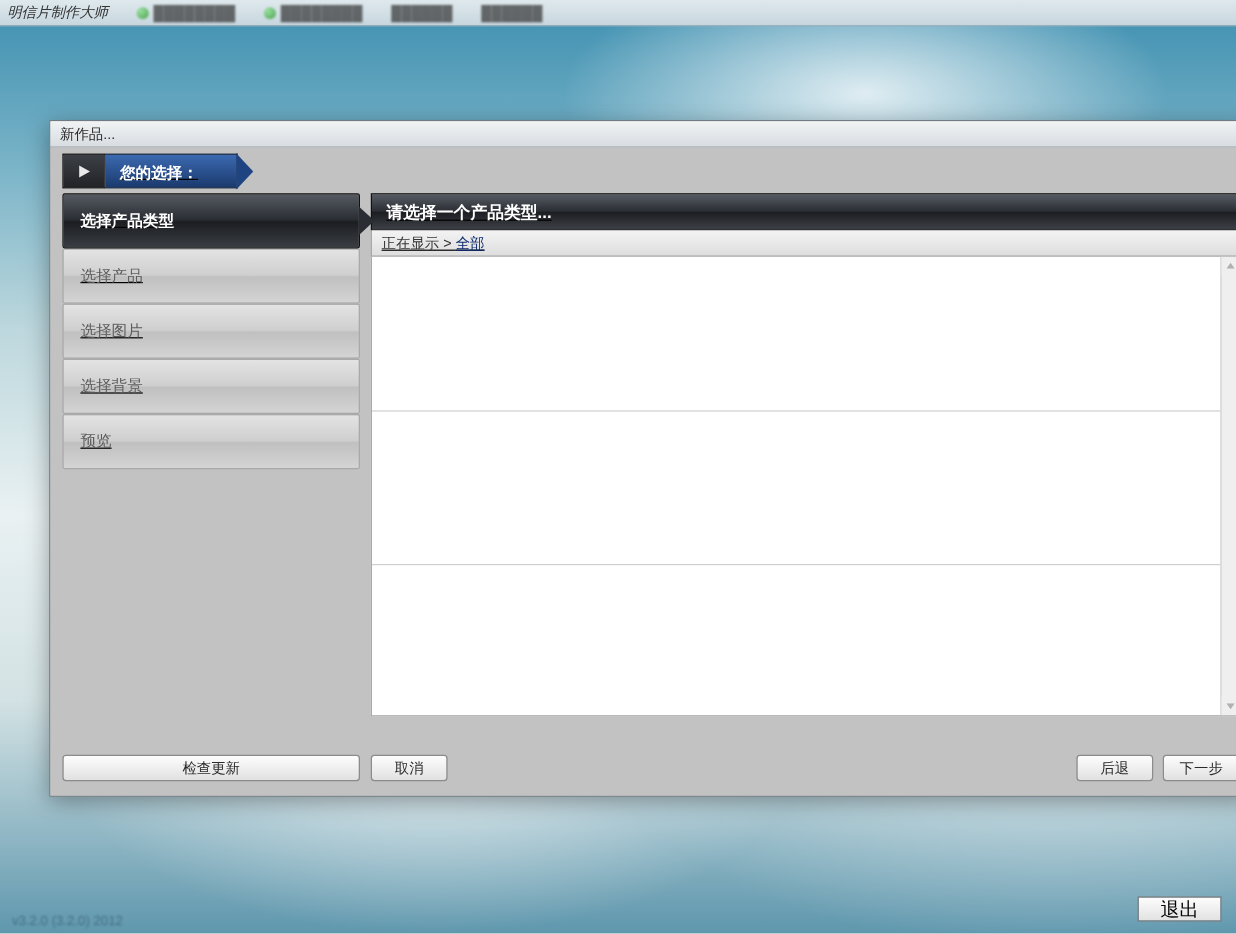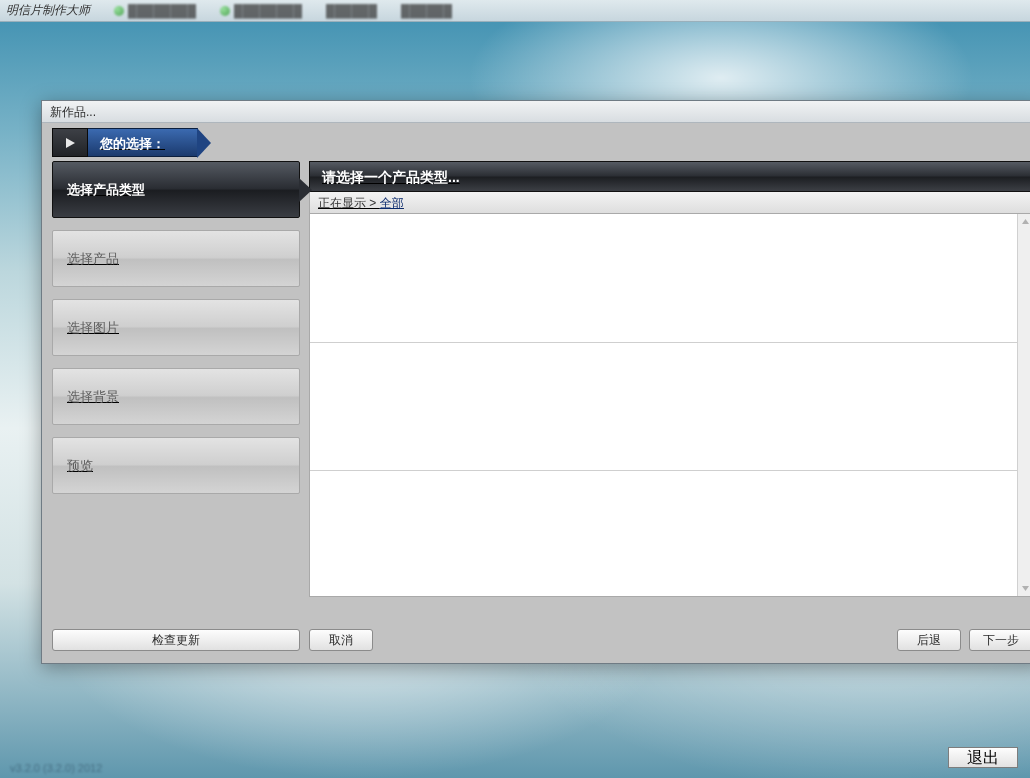--- a/index.html
+++ b/index.html
@@ -140,27 +140,27 @@
   height: 436px;
 }
 
 
 .sidebar {
   width: 248px;
   display: flex;
   flex-direction: column;
 }
 .step {
-  height: 57px;
+  height: 46px;
   display: flex;
   align-items: center;
   padding-left: 14px;
   font-size: 13px;
   color: #5c5c5c;
-  margin-bottom: 12px;
+  margin-bottom: 0;
   background: linear-gradient(#e3e3e3, #cfcfcf 48%, #c0c0c0 52%, #d4d4d4);
   border: 1px solid #a9a9a9;
   border-radius: 2px;
   cursor: pointer;
 }
 .step.active {
   color: #ffffff;
   font-weight: bold;
   background: linear-gradient(#555a62, #2a2d33 48%, #1b1d21 52%, #3a3d43);
   border: 1px solid #111;

